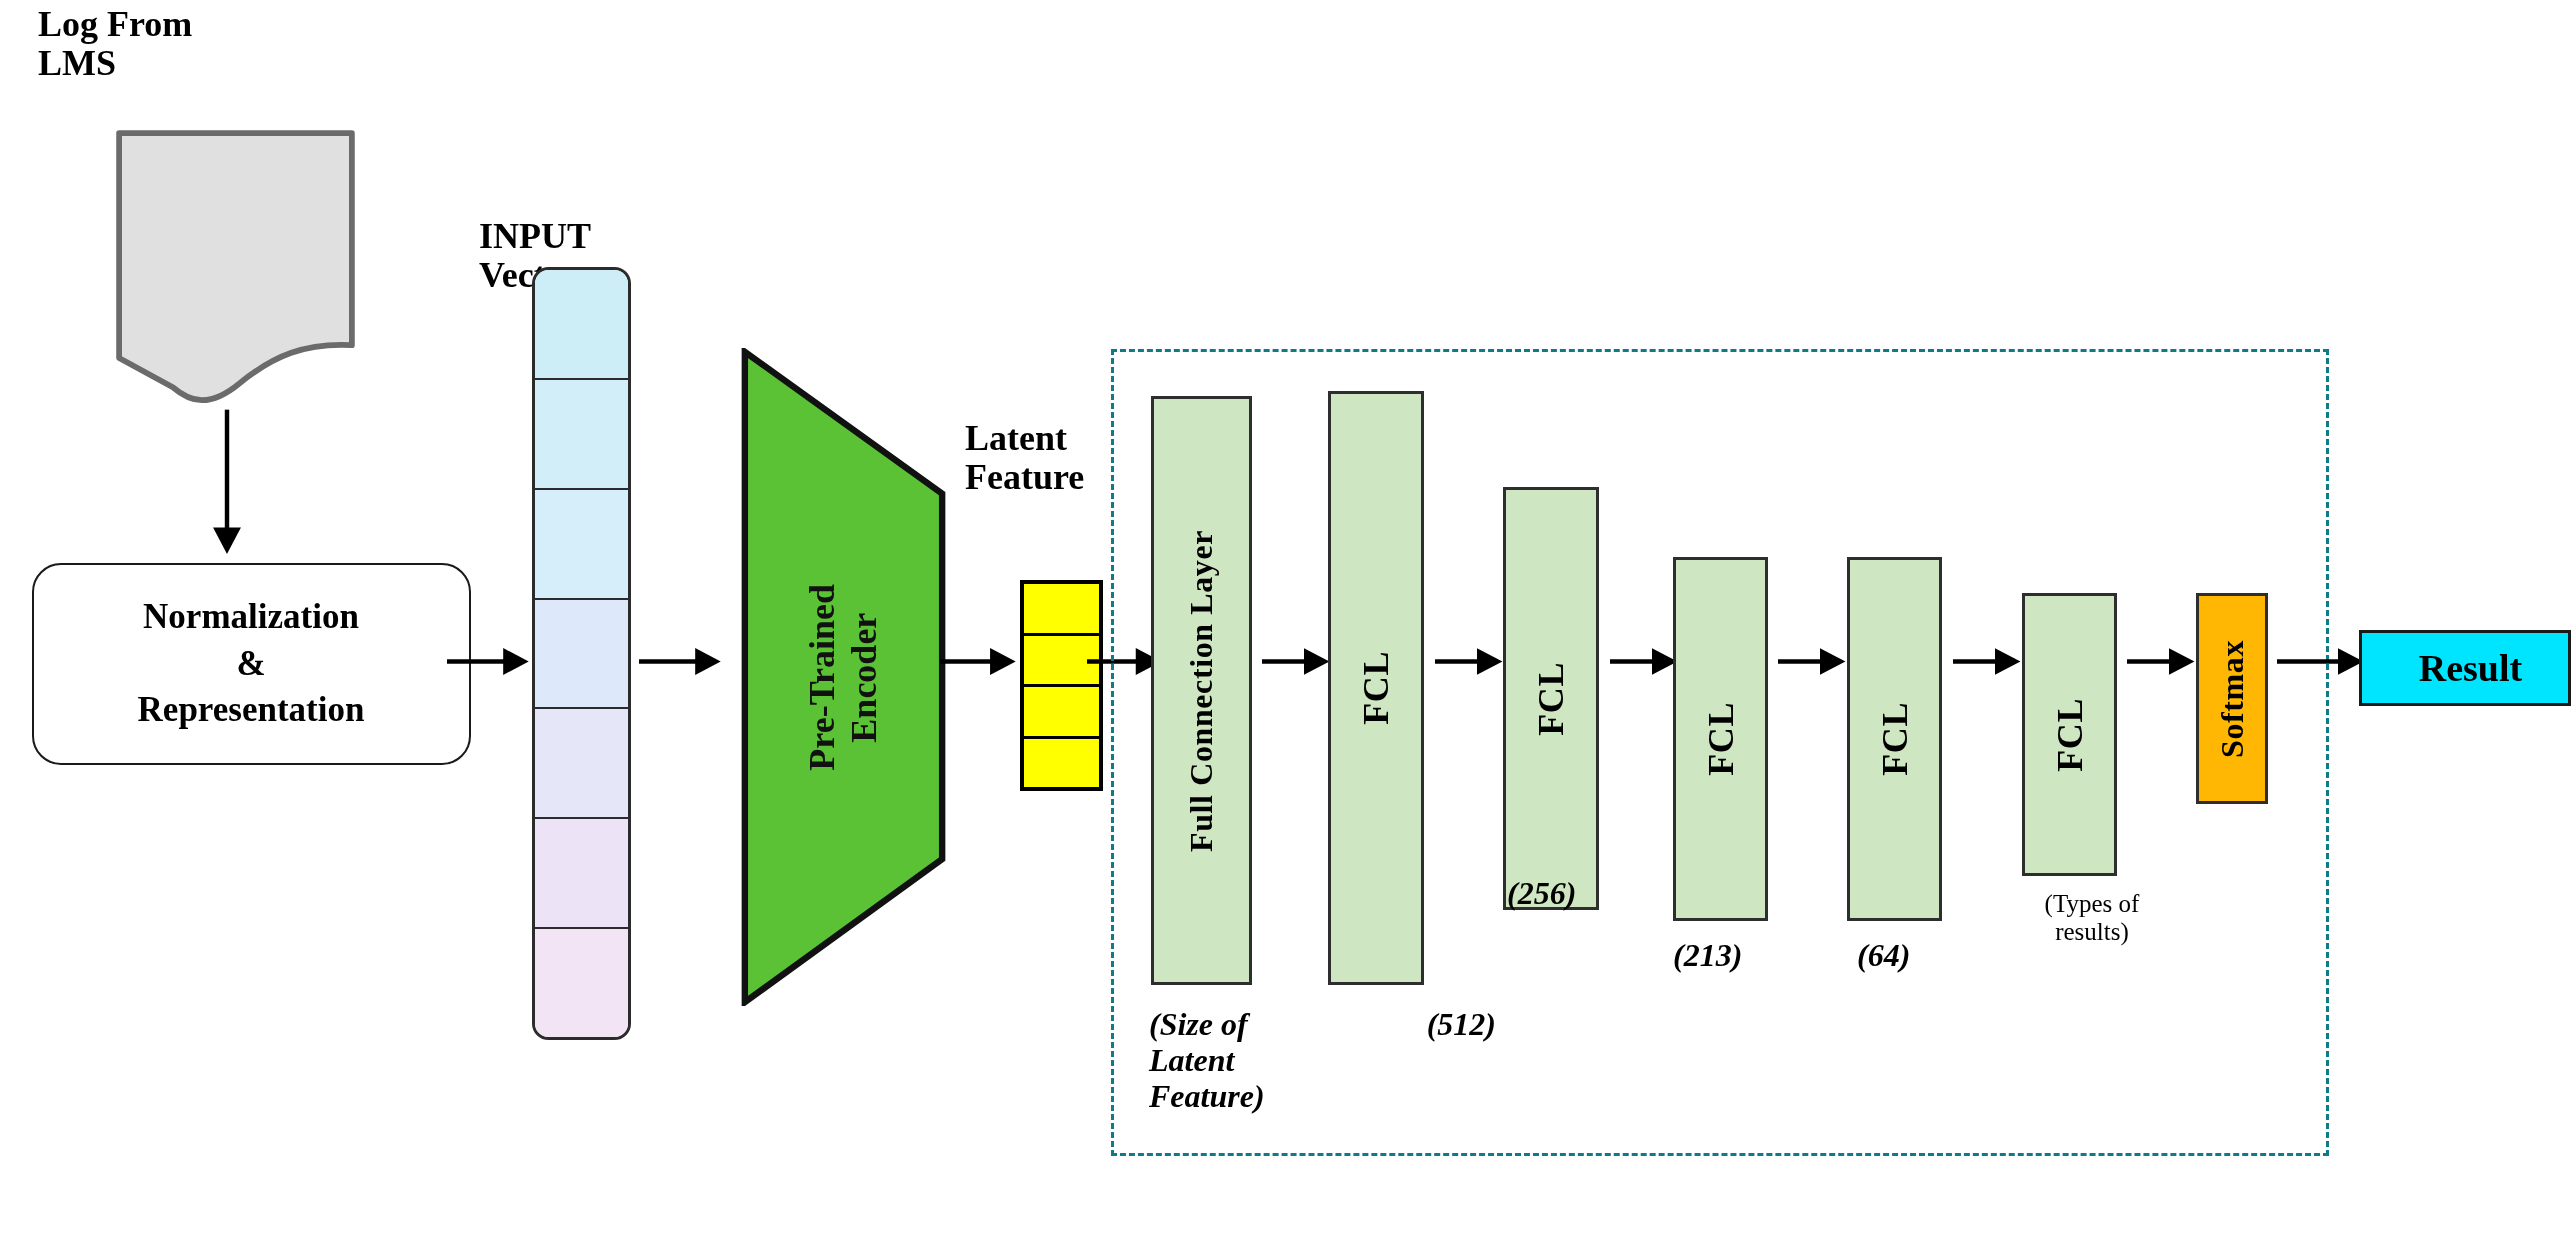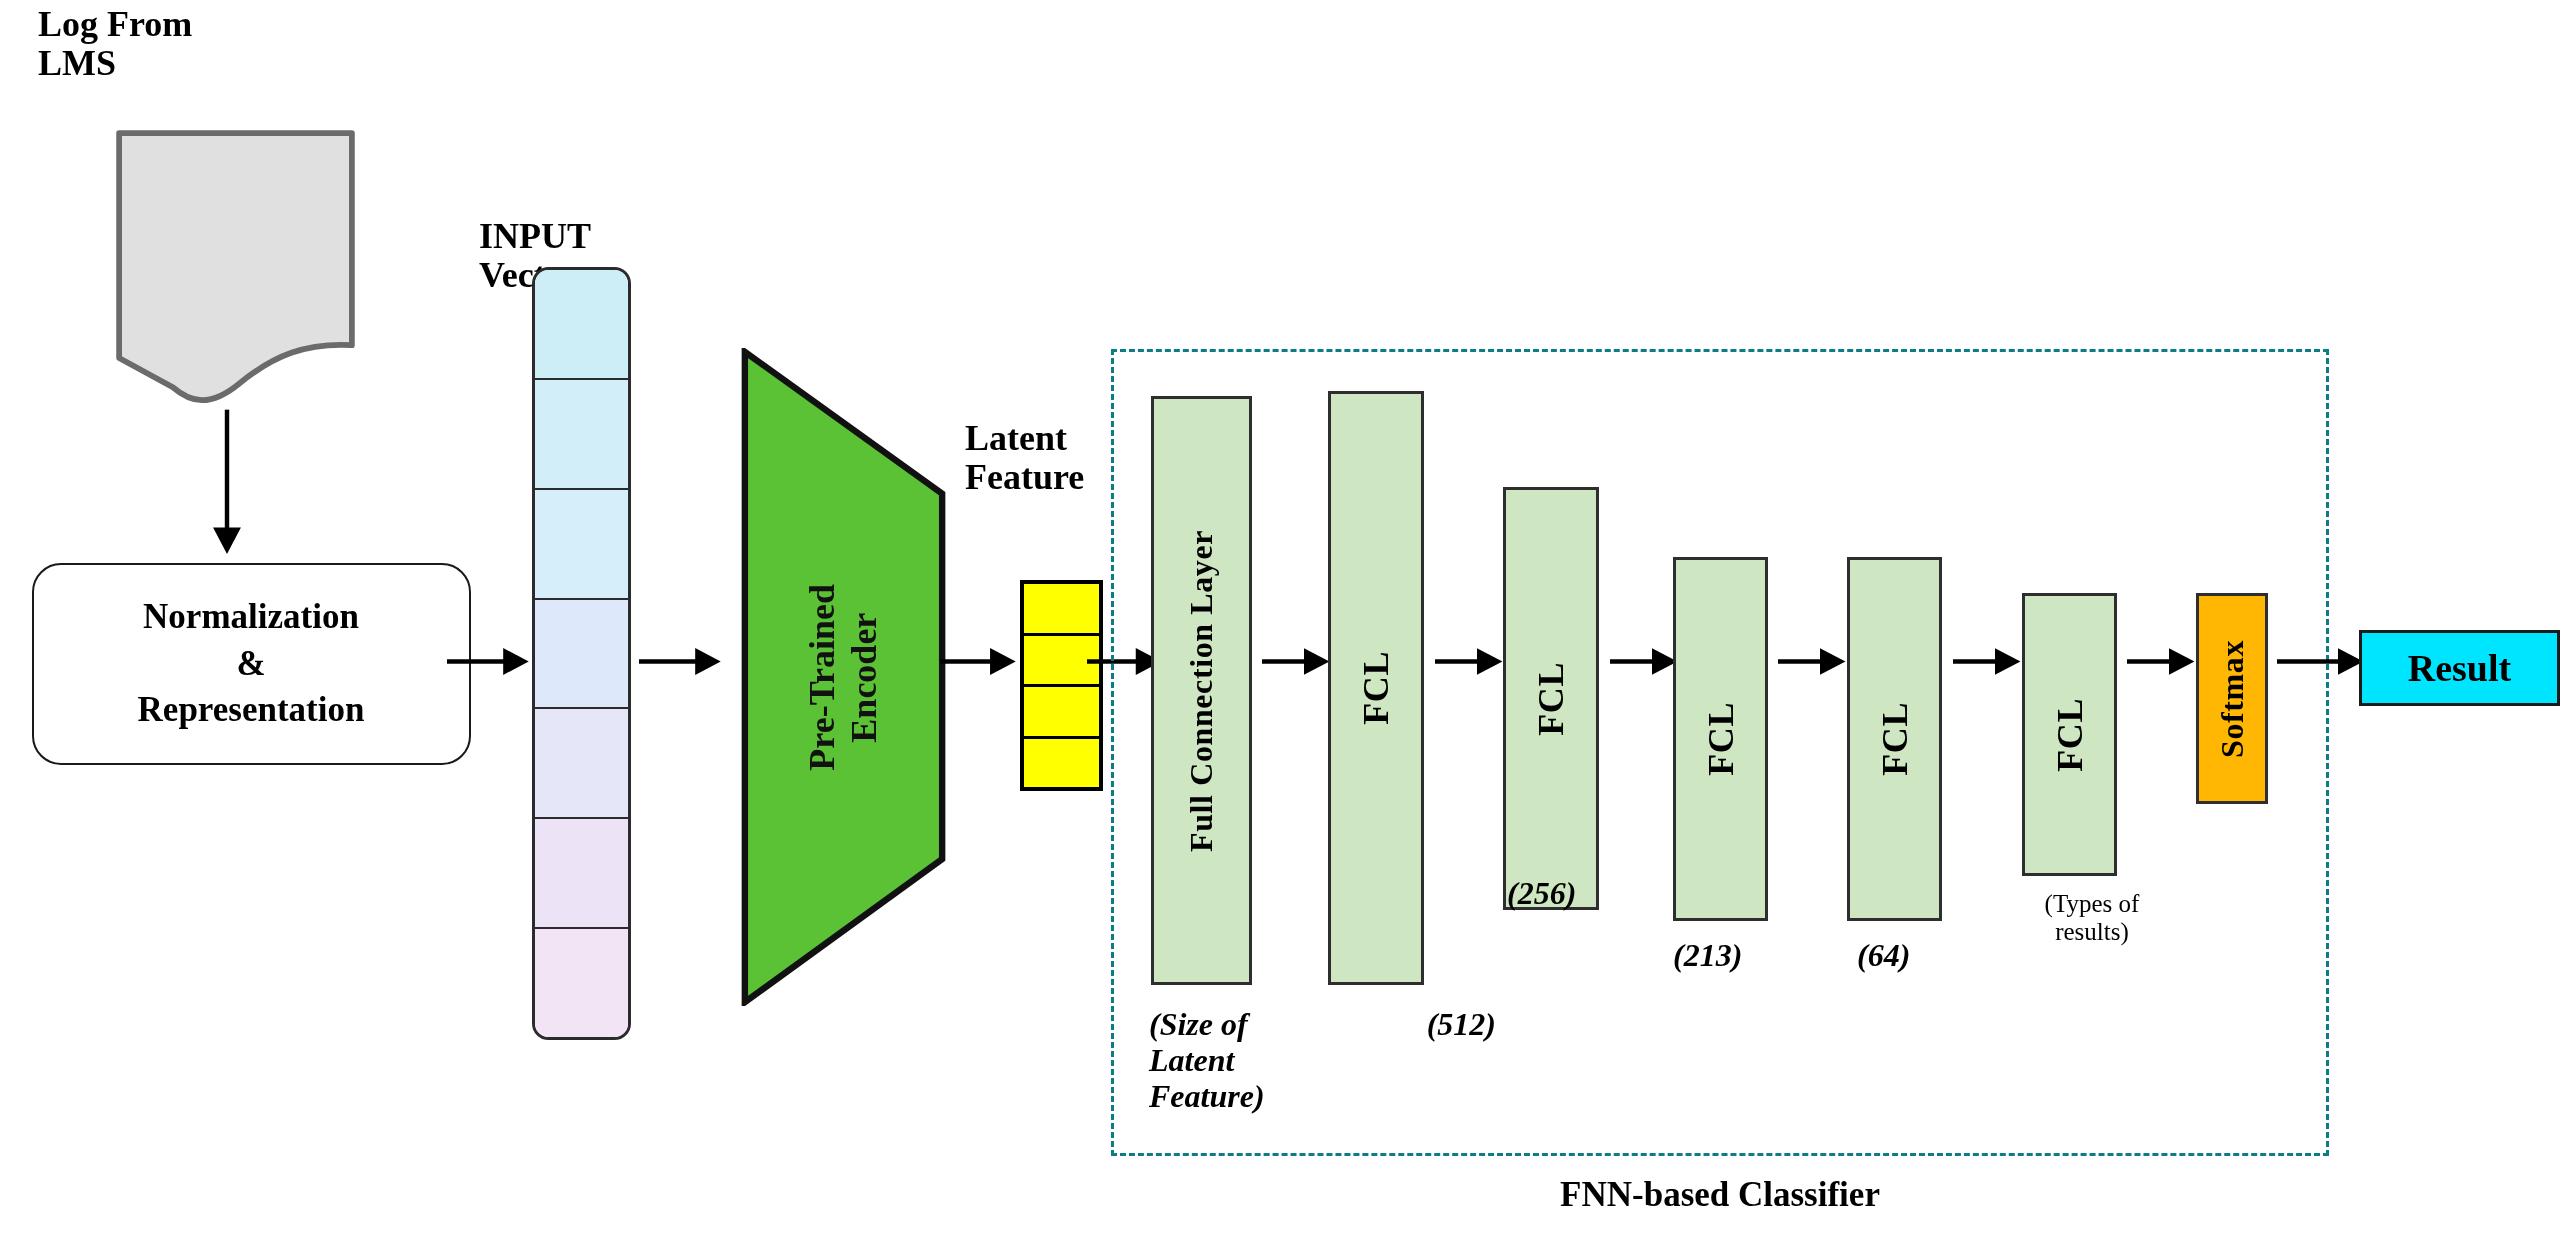--- a/index.html
+++ b/index.html
@@ -247,20 +247,19 @@
     <span style="font-size:32px;">Softmax</span>
   </div>
 
   <div class="abs arrow" style="left:2277px;top:639px;width:89px;height:45px;">
     <svg viewBox="0 0 140 70" width="89" height="45">
       <line x1="0" y1="35" x2="106" y2="35" stroke="#000" stroke-width="7"></line>
       <polygon points="136,35 96,14 96,56" fill="#000"></polygon>
     </svg>
   </div>
 
-  <div class="abs result-box" style="left:2359px;top:630px;width:195px;height:70px;">
+  <div class="abs result-box" style="left:2359px;top:630px;width:195px;height:70px;padding-left:11px;">
     <span>Result</span>
   </div>
 
-  <div class="abs" style="left:1111px;top:1175px;width:1218px;text-align:center;font-weight:bold;font-size:35px;">FNN-based Classifier</div>
 
 </div>
 
 
 </body></html>

